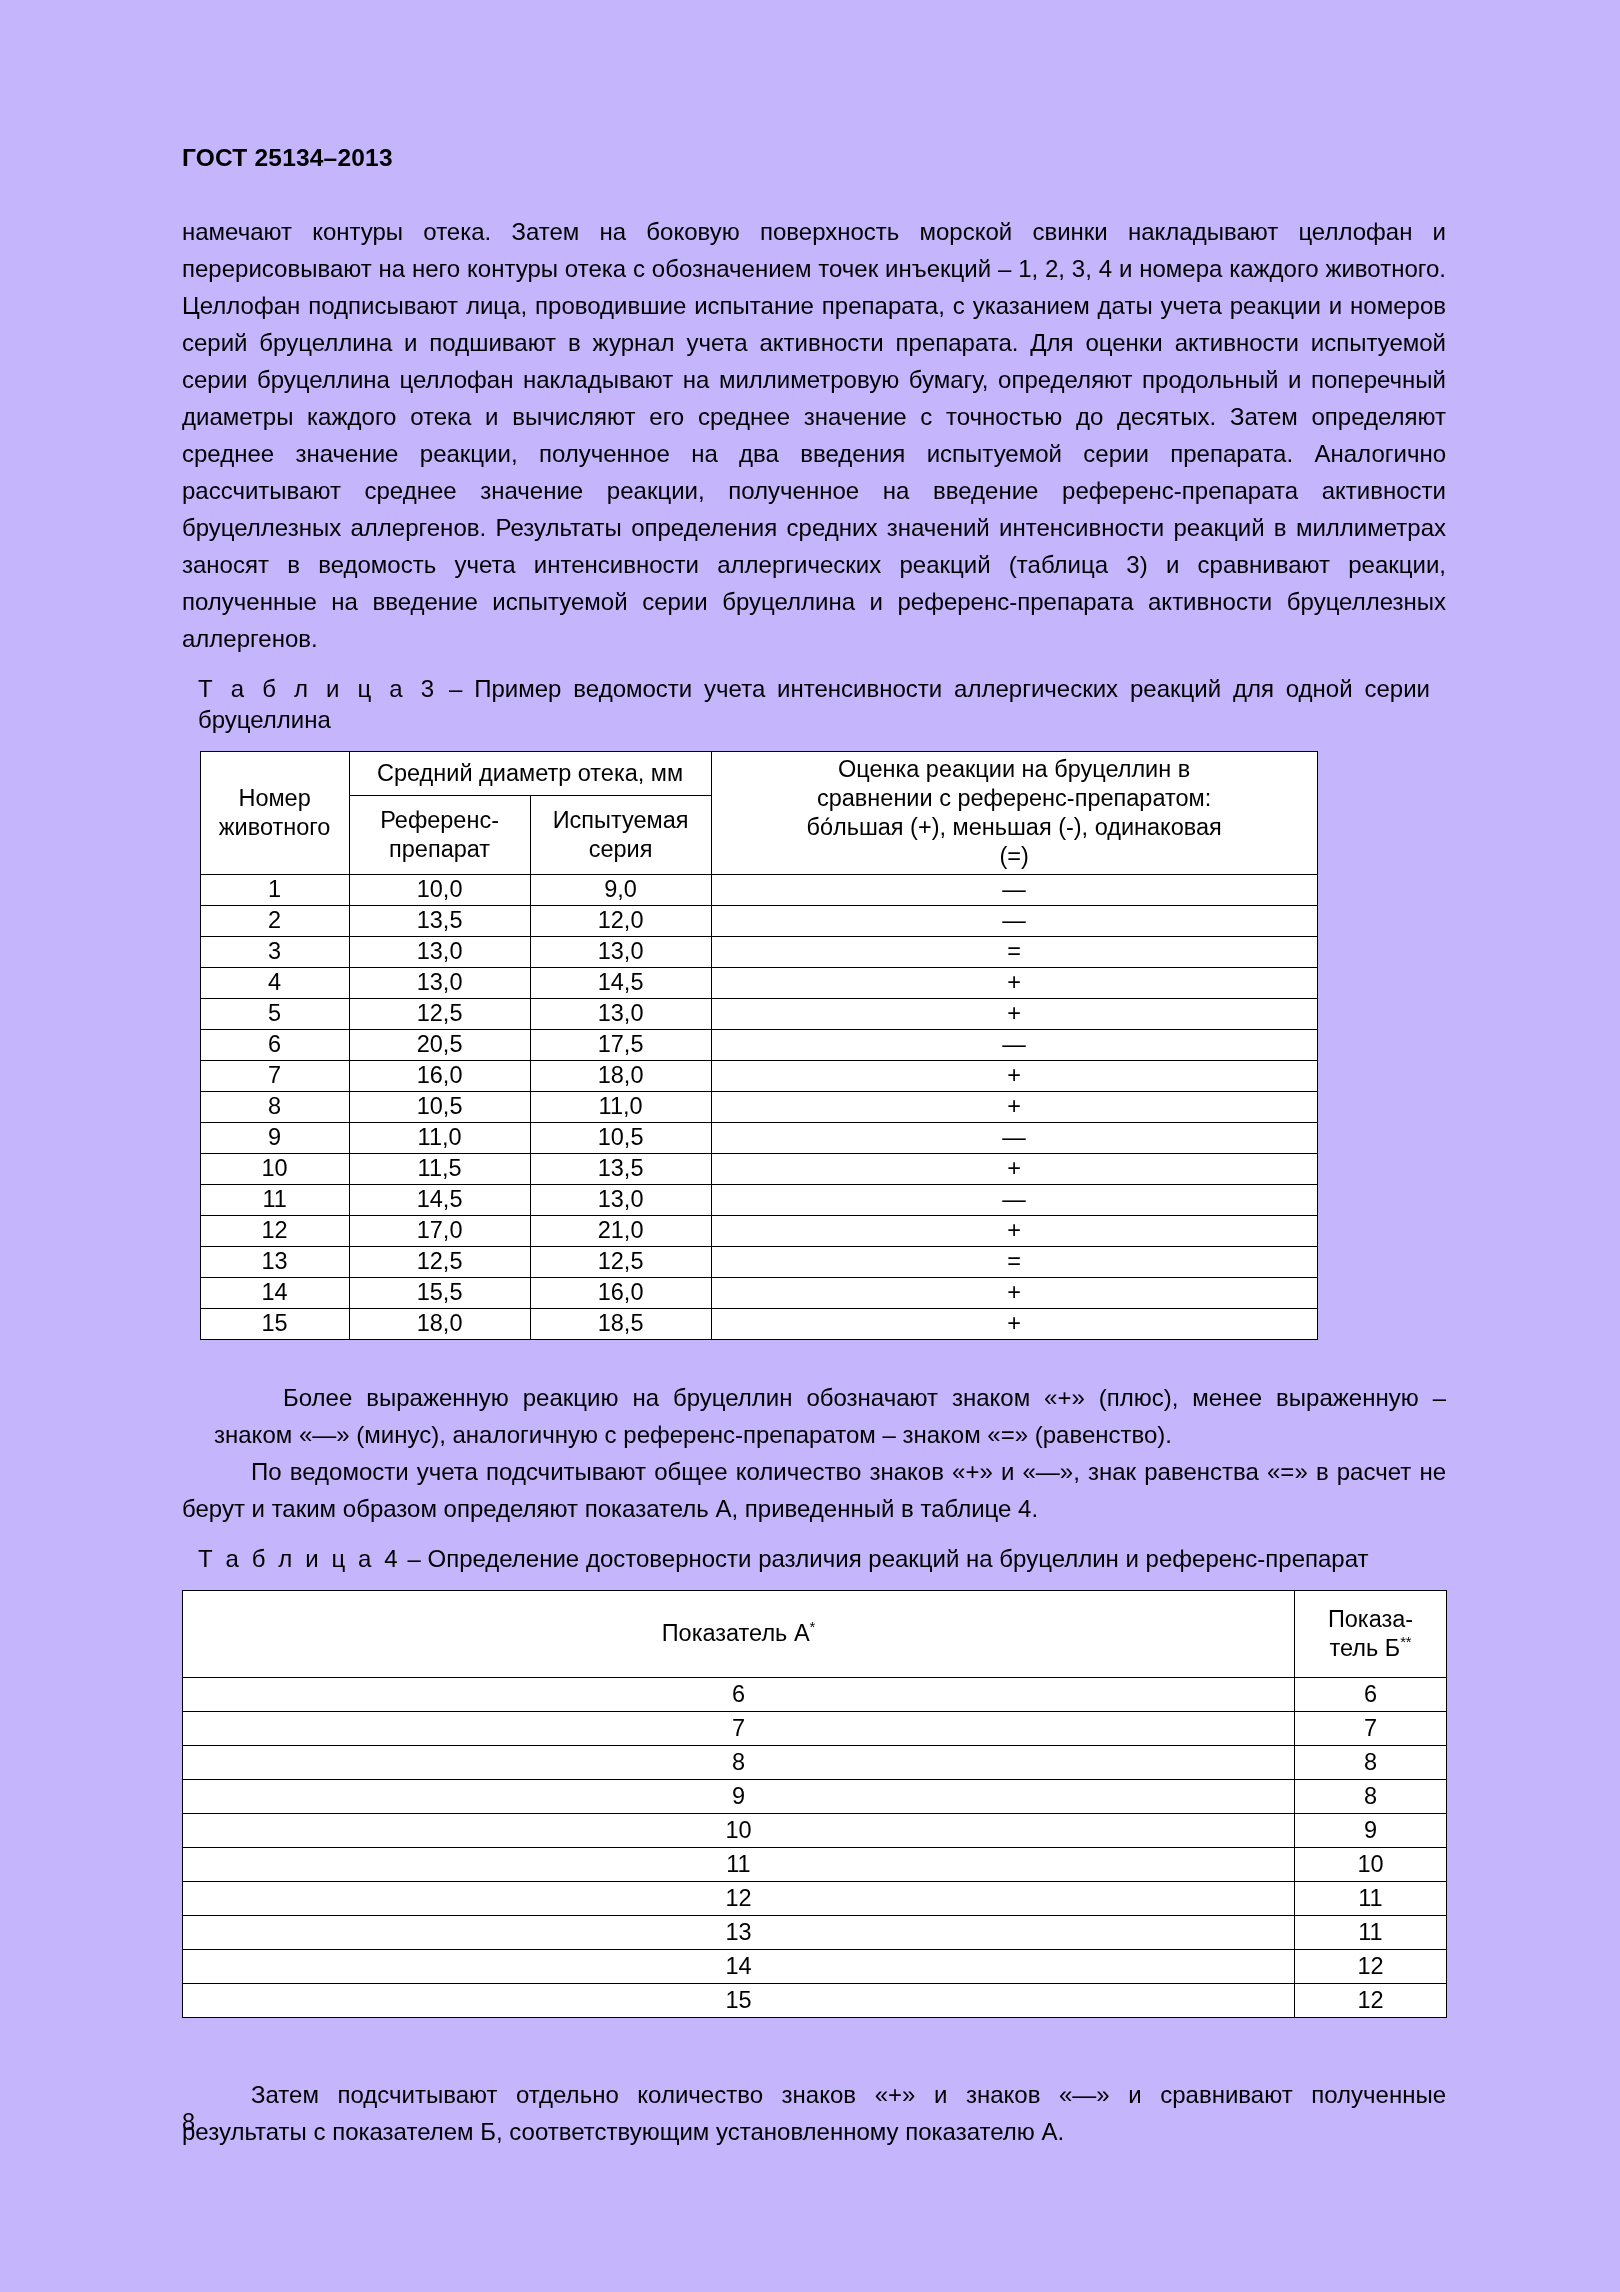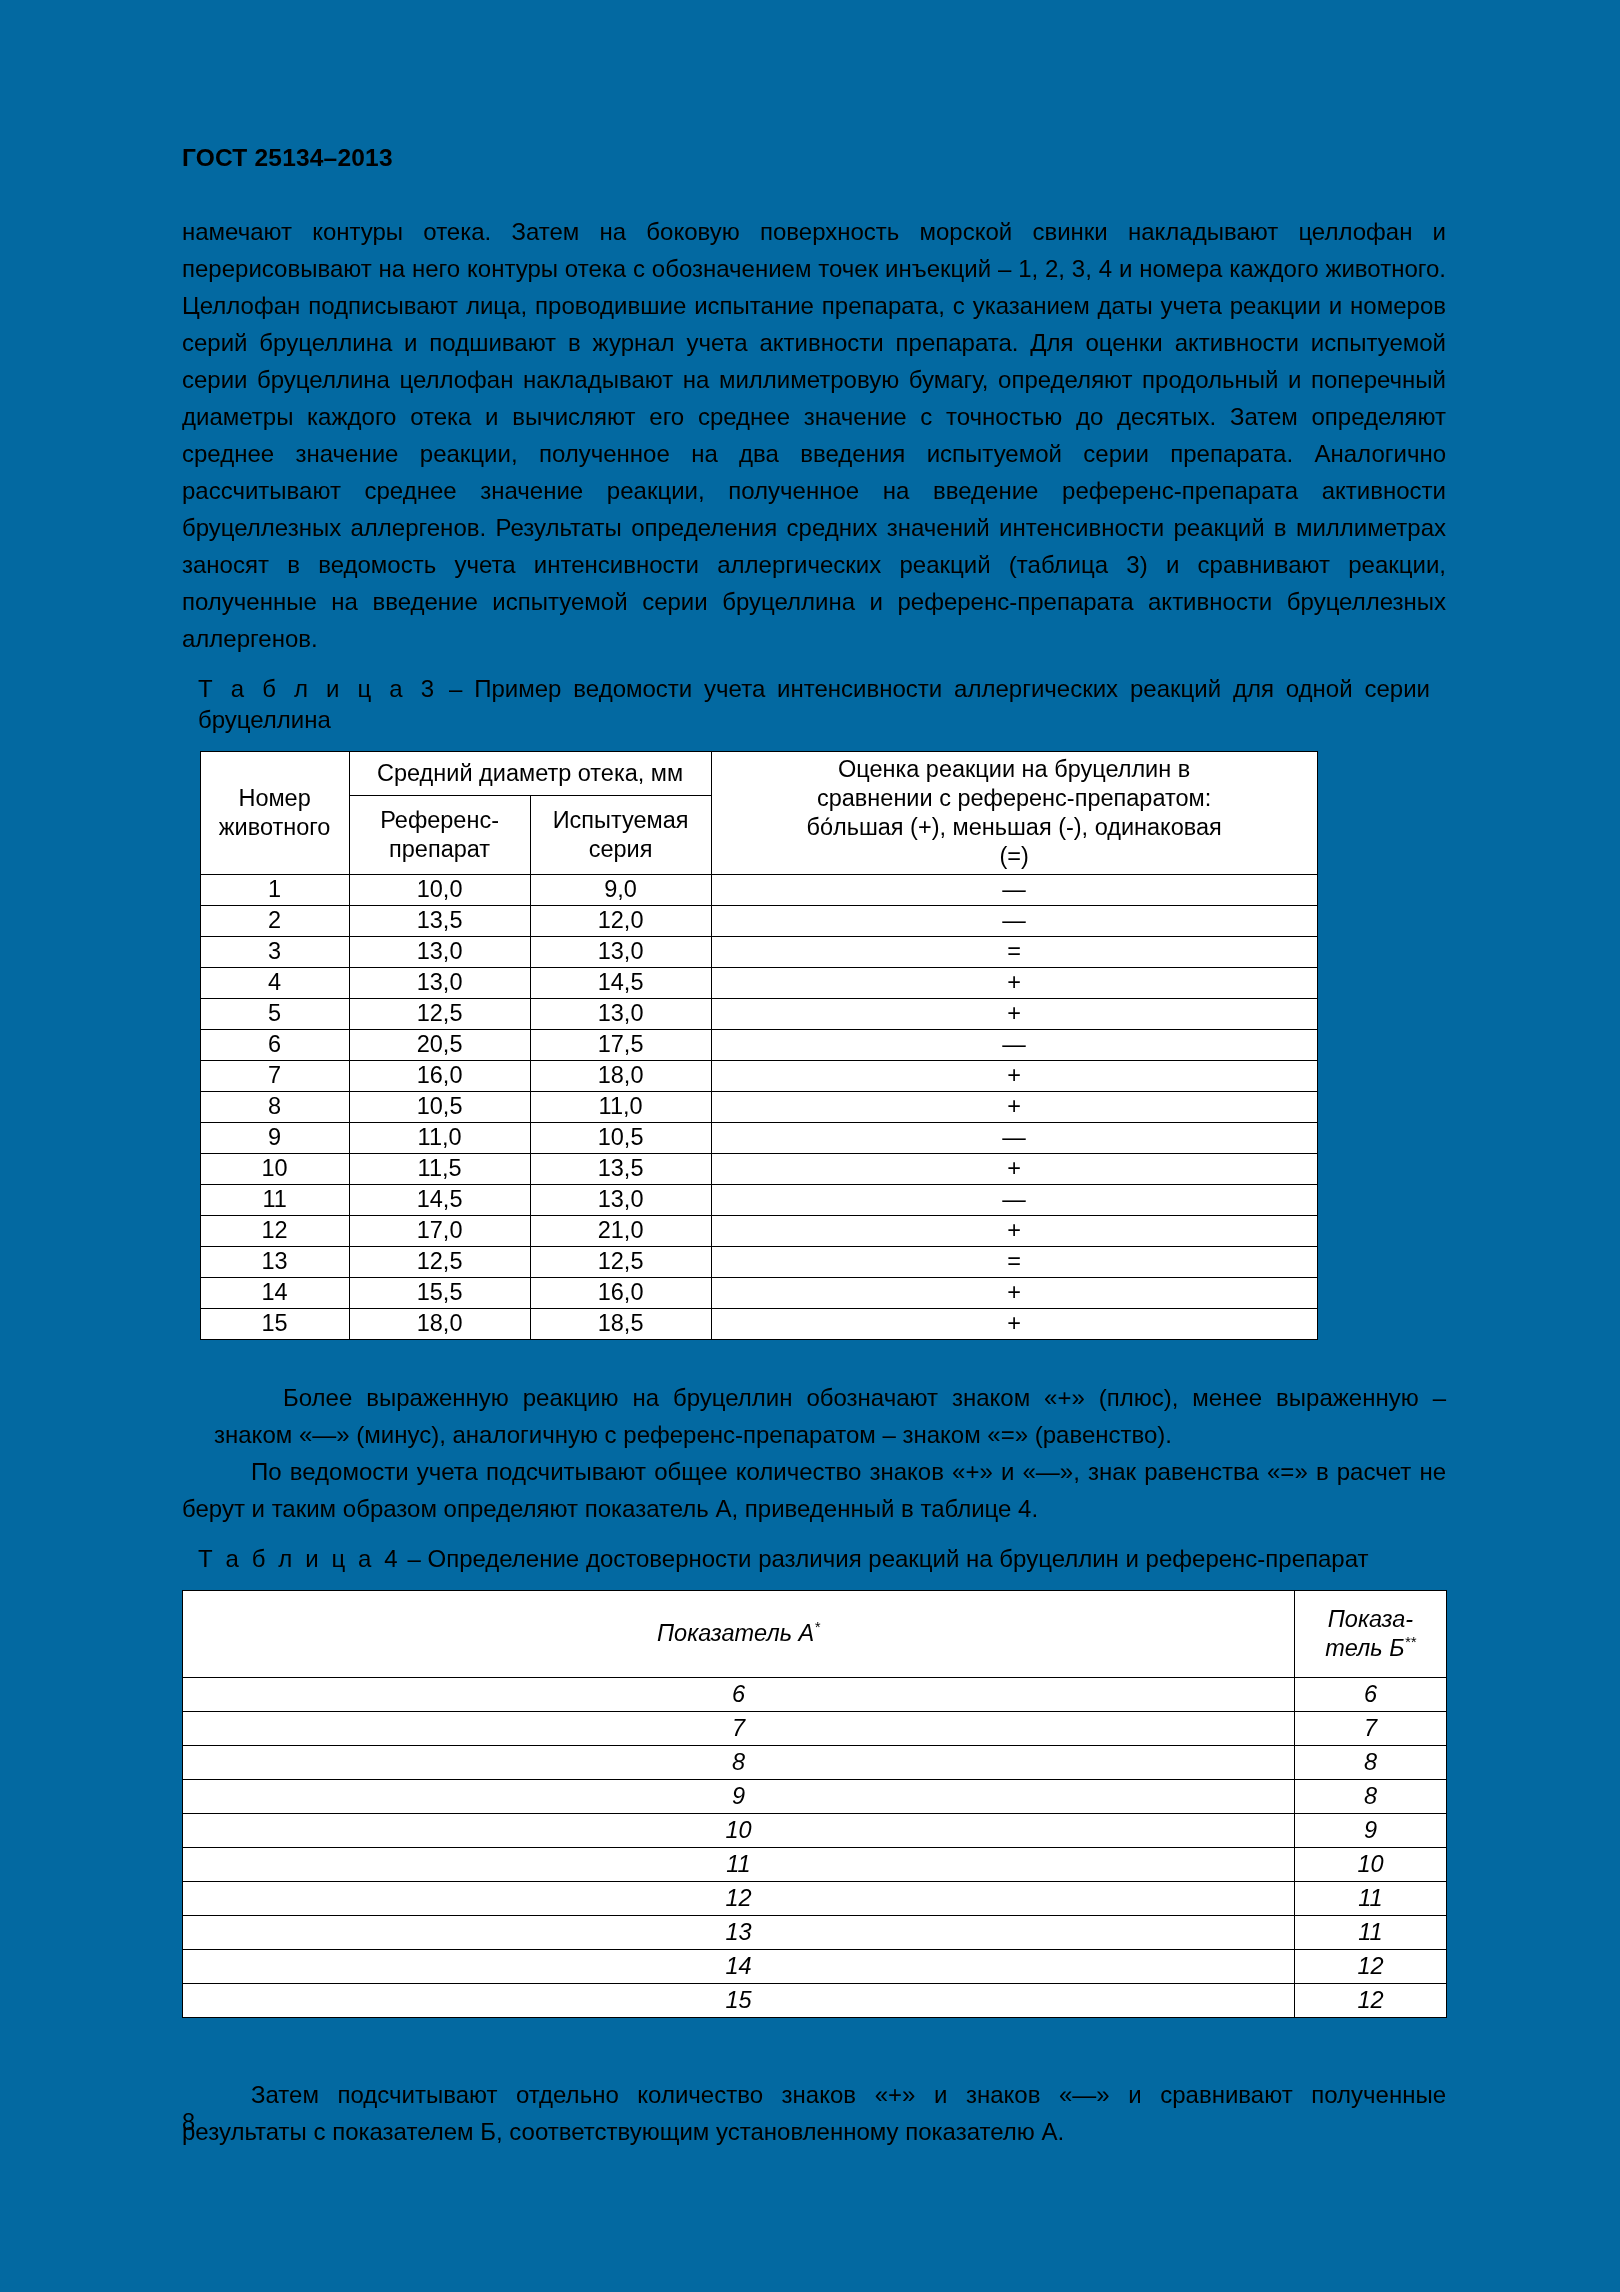--- a/index.html
+++ b/index.html
@@ -8,21 +8,21 @@
     background: #ffffff;
   }
   body {
     font-family: "Liberation Sans", sans-serif;
     color: #000000;
   }
   .page {
     position: relative;
     width: 1620px;
     height: 2293px;
-    background: #0369a1;
+    background: #c4b5fd;
     box-sizing: border-box;
     padding: 0;
     overflow: hidden;
   }
   .content {
     position: absolute;
     left: 182px;
     top: 0;
     width: 1264px;
   }
@@ -87,21 +87,20 @@
   .col-num   { width: 149px; }
   .col-ref   { width: 181px; }
   .col-test  { width: 181px; }
   .col-eval  { width: 606px; }
 
   
   #table4 {
     width: 1264px;
     margin-top: 7.8px;
     margin-left: 0;
-    font-style: italic;
   }
   #table4 .hcell {
     line-height: 29px;
     padding: 4.9px 3.9px;
     height: 76px;
   }
   #table4 .dcell {
     height: 33px;
     line-height: 29px;
   }

